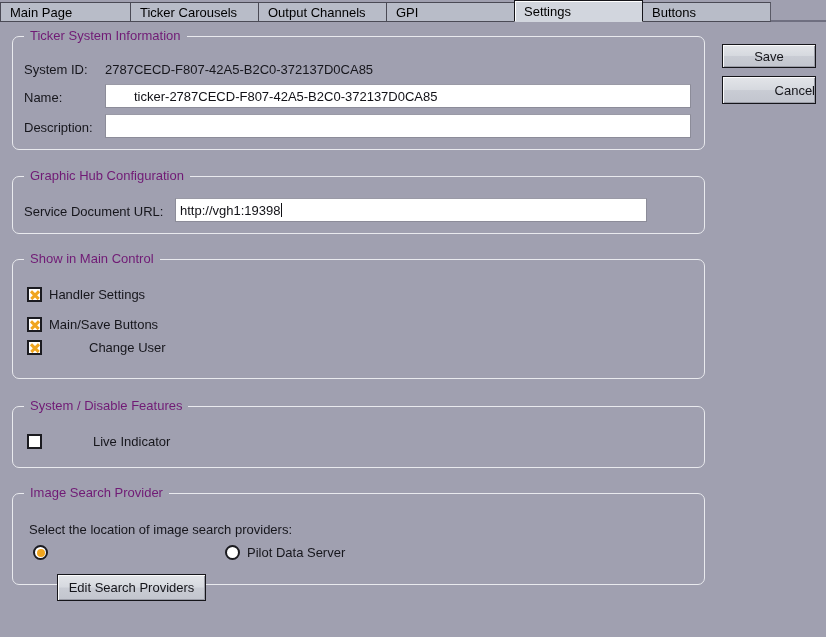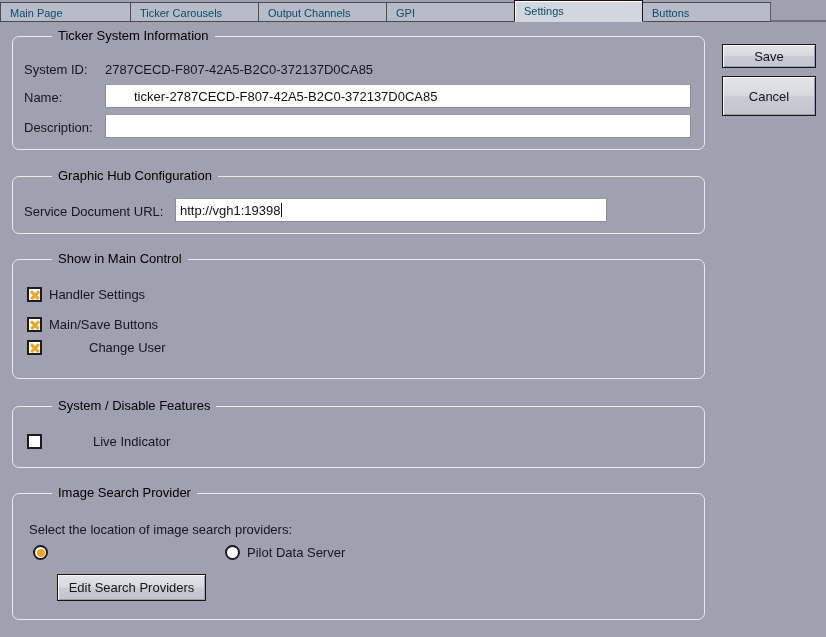--- a/index.html
+++ b/index.html
@@ -39,22 +39,22 @@
   .tab {
     position: relative;
     height: 20px;
     line-height: 20px;
     box-sizing: border-box;
     background: #b8bcc8;
     border: 1px solid #4a4a55;
     border-bottom: 1px solid #4a4a55;
     border-right: 1px solid #5a5a66;
     padding: 0 8px 0 9px;
-    font-size: 11px;
-    color: #0c4a6e;
+    font-size: 13px;
+    color: #000000;
     margin-right: -1px;
     overflow: hidden;
     white-space: nowrap;
     z-index: 1;
   }
   .tab.active {
     background: #d2d6de;
     border: 1px solid #15151a;
     border-bottom: 1px solid #d2d6de;
     height: 22px;
@@ -71,23 +71,22 @@
     border-radius: 7px;
     background: transparent;
   }
   .group > .legend {
     position: absolute;
     top: -9px;
     left: 11px;
     padding: 0 6px;
     background: #a0a0b0;
     font-size: 13px;
-    color: #000000;
-    white-space: nowrap;
-    margin-left: 28px;
+    color: #701a75;
+    white-space: nowrap;
   }
 
   
   .lbl {
     position: absolute;
     font-size: 13px;
     color: #16161c;
     white-space: nowrap;
     line-height: 16px;
   }
@@ -216,21 +215,21 @@
     <span>Settings</span>
   </div>
   <div class="tab" style="width:129px;">
     <span>Buttons</span>
   </div>
 </div>
 
 <div class="btn" style="left:722px; top:44px; width:94px; height:24px;">
   <span>Save</span>
 </div>
-<div class="btn" style="left:722px; top:76px; width:94px; height:40px;">
+<div class="btn" style="left:722px; top:76px; width:94px; height:28px;justify-content:flex-end;">
   <span>Cancel</span>
 </div>
 
 <div class="group" style="left:12px; top:36px; width:693px; height:114px;">
   <div class="legend">Ticker System Information</div>
 </div>
 
 <div class="lbl" style="left:24px; top:62px;">System ID:</div>
 <div class="lbl" style="left:105px; top:62px;">2787CECD-F807-42A5-B2C0-372137D0CA85</div>
 
@@ -242,21 +241,21 @@
 <div class="lbl" style="left:24px; top:120px;">Description:</div>
 <div class="tinput" style="left:105px; top:114px; width:586px; height:24px;">
   <span></span>
 </div>
 
 <div class="group" style="left:12px; top:176px; width:693px; height:58px;">
   <div class="legend">Graphic Hub Configuration</div>
 </div>
 
 <div class="lbl" style="left:24px; top:204px;">Service Document URL:</div>
-<div class="tinput" style="left:175px; top:198px; width:432px; height:24px;">
+<div class="tinput" style="left:175px; top:198px; width:472px; height:24px;">
   <span>http://vgh1:19398</span>
     <span class="caret"></span>
 </div>
 
 <div class="group" style="left:12px; top:259px; width:693px; height:120px;">
   <div class="legend">Show in Main Control</div>
 </div>
 
 <div class="checkrow" style="left:27px; top:287px;">
   <span class="cbox checked"></span>
@@ -273,21 +272,21 @@
 
 <div class="group" style="left:12px; top:406px; width:693px; height:62px;">
   <div class="legend">System / Disable Features</div>
 </div>
 
 <div class="checkrow" style="left:27px; top:434px;gap:44px;">
   <span class="cbox"></span>
   <span class="ctext">Live Indicator</span>
 </div>
 
-<div class="group" style="left:12px; top:493px; width:693px; height:127px;padding-left:36px;">
+<div class="group" style="left:12px; top:493px; width:693px; height:92px;padding-left:36px;">
   <div class="legend">Image Search Provider</div>
 </div>
 
 <div class="lbl" style="left:29px; top:522px;">Select the location of image search providers:</div>
 
 <div class="radiorow" style="left:33px; top:545px;">
   <span class="rbox selected"></span>
 </div>
 <div class="radiorow" style="left:225px; top:545px;">
   <span class="rbox"></span>

